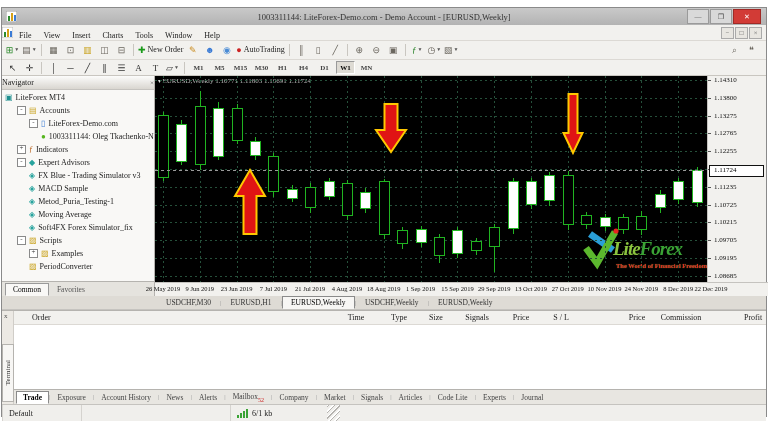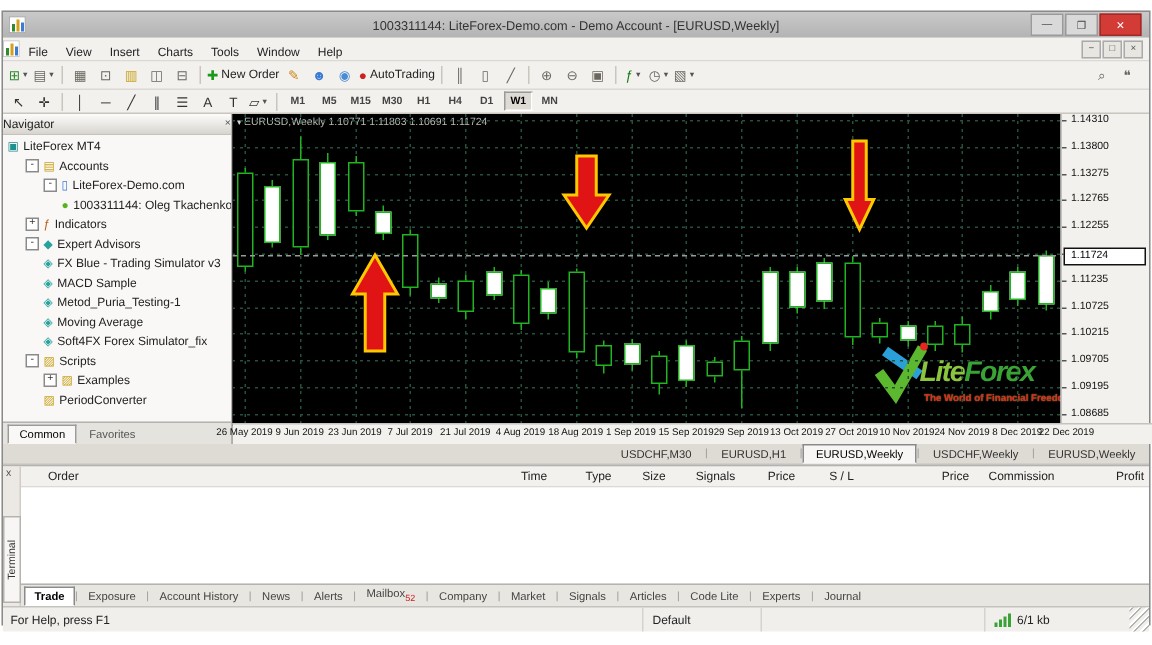--- a/index.html
+++ b/index.html
@@ -1,16 +1,16 @@
 <!DOCTYPE html>
 <html><head>
 <meta charset="utf-8">
 <style>
   html,body{margin:0;padding:0;background:#fff;}
-  #screen{position:relative;width:768px;height:430px;background:#fff;font-family:Liberation Sans, sans-serif;overflow:hidden;-webkit-font-smoothing:antialiased;}
+  #screen{position:relative;width:768px;height:430px;background:#fff;font-family:Liberation Serif, serif;overflow:hidden;-webkit-font-smoothing:antialiased;}
   #win{position:absolute;top:7px;left:1px;width:764px;height:408px;border:1px solid #8a8a8a;background:#f0efec;}
   
   #titlebar{position:relative;height:17px;background:linear-gradient(#c9c9c9,#b3b3b3);display:flex;align-items:center;}
   #titlebar .ticon{margin:0 4px 0 4px;}
   #title{position:absolute;left:0;right:0;text-align:center;font-size:8.5px;color:#333;}
   #winbtns{position:absolute;right:5px;top:1px;display:flex;z-index:2;}
   .wbtn{width:20px;height:13px;border:1px solid #9a9a9a;background:#d9d9d9;color:#444;font-size:7px;display:flex;align-items:center;justify-content:center;margin-left:1px;}
   .wbtn.close{width:26px;background:#d23b36;color:#fff;border-color:#a02a26;}
   
   #menubar{height:15px;background:#f2f1ee;border-bottom:1px solid #dcd9d4;display:flex;align-items:center;}
@@ -56,21 +56,21 @@
   #dates{position:absolute;left:0;bottom:0;height:13px;width:614px;background:#f2f1ee;border-top:1px solid #c5c3bf;}
   .dlab{position:absolute;top:2px;font-size:6.5px;color:#111;white-space:nowrap;transform:translateX(-50%);}
   #arrowsvg{position:absolute;left:0;top:0;}
   
   #wm{position:absolute;left:428px;top:148px;width:130px;height:58px;}
   #wm .brand{position:absolute;left:30px;top:14px;font-size:19px;font-style:italic;font-weight:bold;letter-spacing:-1px;}
   #wm .lite{color:#8bc53f;}
   #wm .forex{color:#3aa335;}
   #wm .tag{position:absolute;left:33px;top:38px;font-size:6.5px;font-weight:bold;color:#e8251f;white-space:nowrap;text-shadow:0 0 1px #7a4;}
   
-  #charttabs{height:13px;background:#dedbd5;border-bottom:1px solid #c5c3bf;display:flex;align-items:flex-end;padding-left:155px;justify-content:flex-end;}
+  #charttabs{height:13px;background:#dedbd5;border-bottom:1px solid #c5c3bf;display:flex;align-items:flex-end;padding-left:155px;}
   .ctab{font-size:7.5px;color:#333;padding:1px 8px;border:1px solid transparent;white-space:nowrap;}
   .ctab.on{background:#f7f6f4;border:1px solid #8a8a8a;border-bottom-color:#f7f6f4;color:#000;}
   .ctabsep{font-size:7px;color:#999;align-self:center;}
   
   #terminal{height:93px;display:flex;border-top:1px solid #b5b3af;background:#fff;}
   #trail{width:11px;background:#ece9e4;border-right:1px solid #d0cdc8;position:relative;}
   #trail .x{position:absolute;top:1px;left:2px;font-size:7px;color:#555;}
   #tvert{position:absolute;bottom:2px;left:0px;width:10px;height:56px;background:#f7f6f4;border:1px solid #b5b3af;display:flex;align-items:center;justify-content:center;}
   #tvert span{writing-mode:vertical-rl;transform:rotate(180deg);font-size:7px;color:#333;}
   #tbody{flex:1;display:flex;flex-direction:column;overflow:hidden;}
@@ -544,21 +544,20 @@
             <span class="ttab">Code Lite</span>
             <span class="ttabsep">|</span>
             <span class="ttab">Experts</span>
             <span class="ttabsep">|</span>
             <span class="ttab">Journal</span>
           </div>
       </div>
     </div>
 
     <div id="statusbar">
-      <span id="shelp">For Help, press F1</span>
       <span class="scell" style="width:72px;padding-left:6px;">Default</span>
       <span class="scell" style="width:148px;"></span>
       <span class="scell" style="width:96px;">
           <span class="sigbars">
             <i style="height:3px"></i>
             <i style="height:5px"></i>
             <i style="height:7px"></i>
             <i style="height:9px"></i>
           </span>
           <span>6/1 kb</span>

